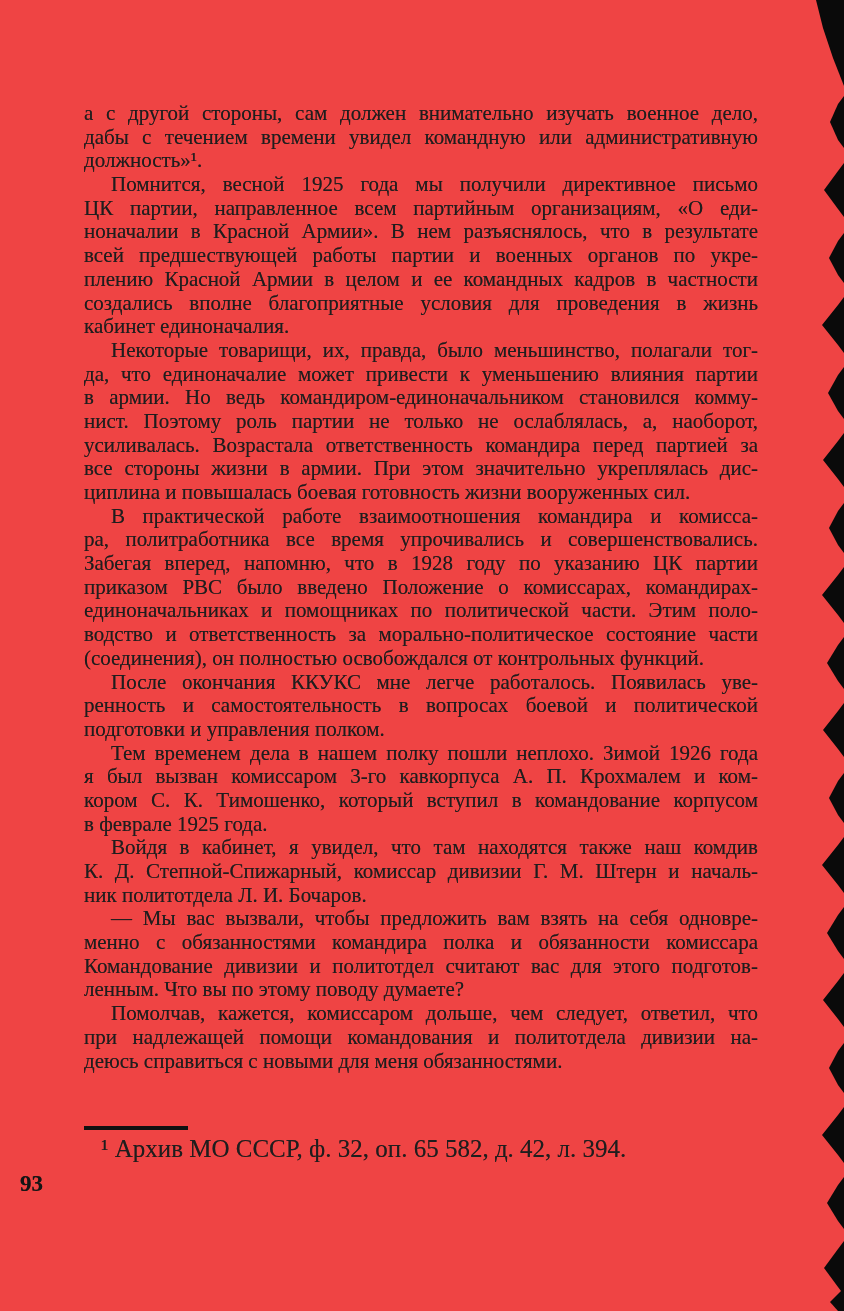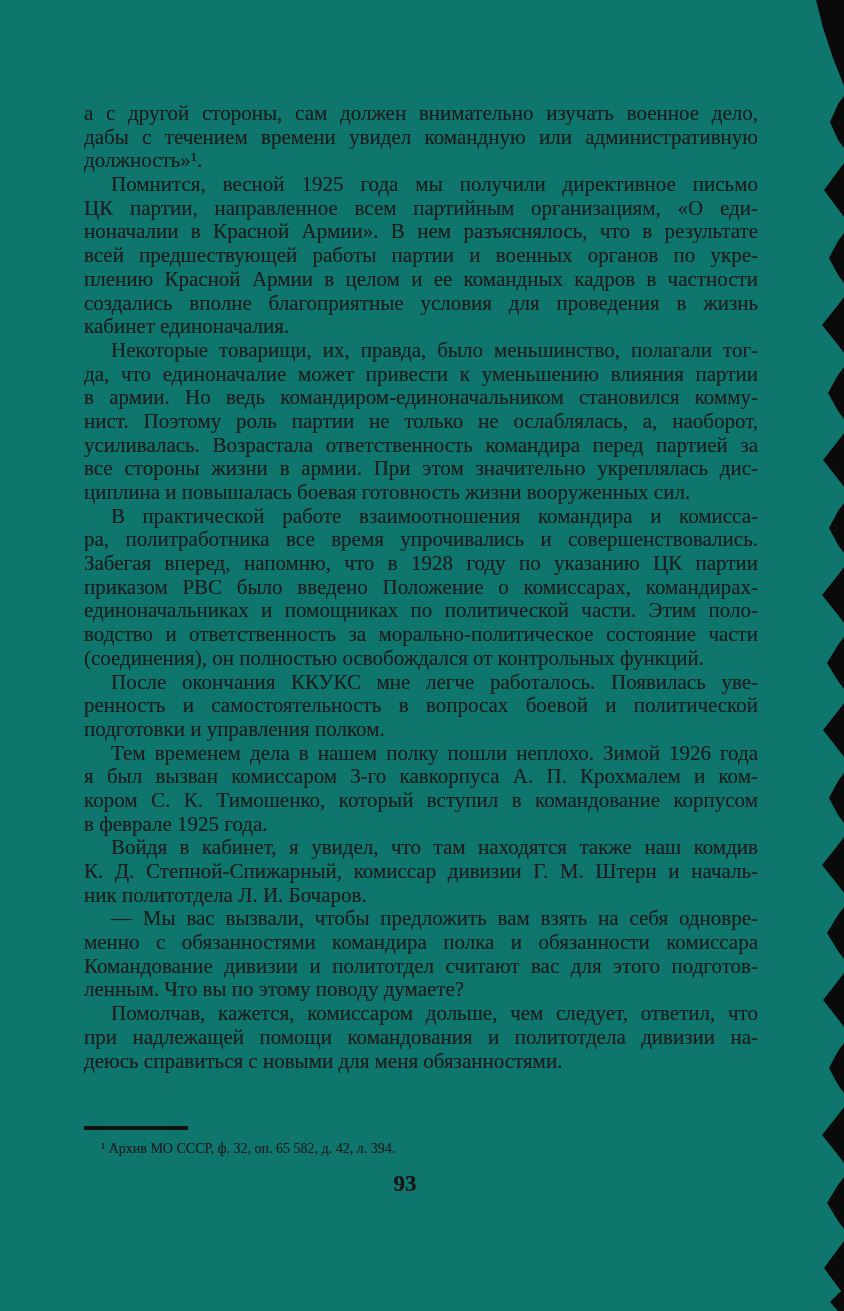--- a/index.html
+++ b/index.html
@@ -1,46 +1,47 @@
 <!DOCTYPE html>
 <html><head>
 <meta charset="utf-8">
 <style>
   html,body{margin:0;padding:0}
   body{
     width:844px;height:1311px;position:relative;overflow:hidden;
     background:#ffffff;
     font-family:"Liberation Serif","DejaVu Serif",serif;
   }
-  .page{position:absolute;inset:0;background:#0f766e}
+  .page{position:absolute;inset:0;background:#ef4444}
   .body-text{
     position:absolute;left:84px;top:102px;width:674px;
     color:#1e1e1e;
   }
   .line{
     font-size:21px;line-height:23.7px;height:23.7px;
     text-align:justify;text-align-last:justify;
     white-space:normal;
     text-shadow:0 0 .4px rgba(20,20,20,.55);
   }
   .line.plast{text-align-last:left}
   .line.pfirst{text-indent:27px}
   .footnote-rule{
     position:absolute;left:84px;top:1126px;width:104px;height:4px;
     background:#111111;
   }
   .footnote{
     position:absolute;left:84px;top:1137px;width:674px;
-    font-size:14px;line-height:23px;color:#1e1e1e;text-indent:17px;
+    font-size:25px;line-height:23px;color:#1e1e1e;text-indent:17px;
     text-shadow:0 0 .4px rgba(20,20,20,.5);
   }
   .page-number{
     position:absolute;left:0;top:1171px;width:810px;
-    text-align:center;font-size:23px;font-weight:bold;color:#151515;
+    text-align:left;font-size:23px;font-weight:bold;color:#151515;
     text-shadow:0 0 .4px rgba(20,20,20,.6);
+    padding-left:20px;
   }
   .edge-artifact{
     position:absolute;right:0;top:0;width:30px;height:1311px;display:block;
   }
 </style>
 </head>
 <body style="background: rgb(255, 255, 255);">
 
 <div class="page">
 

